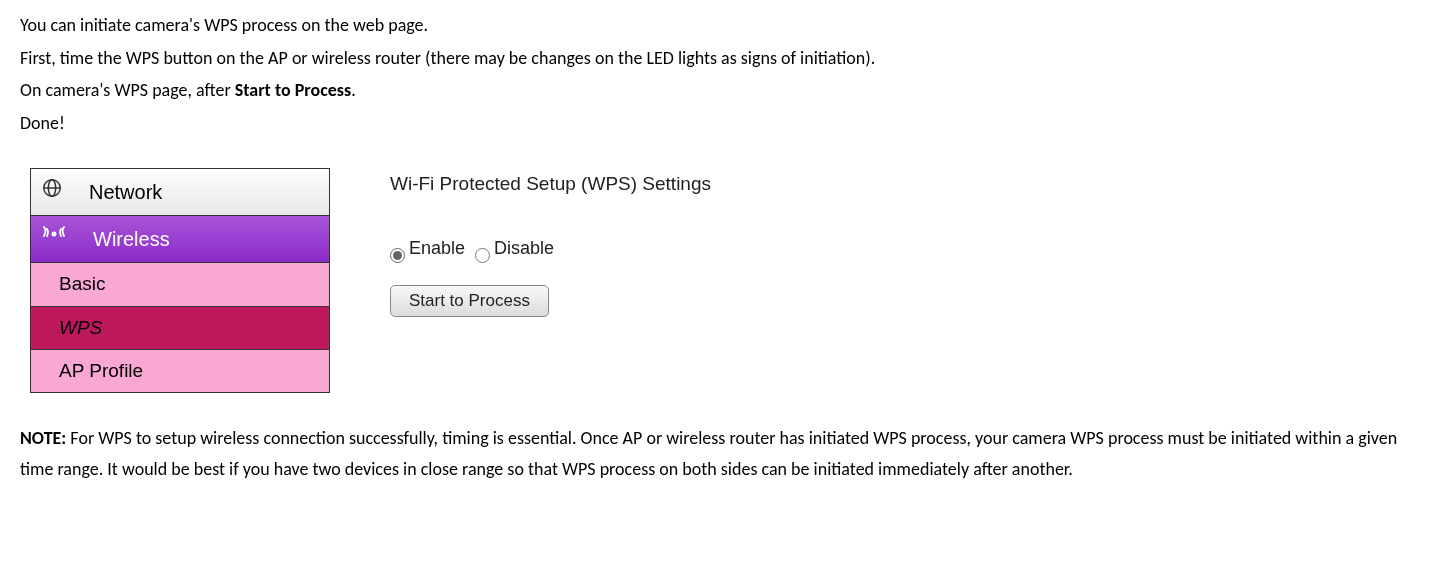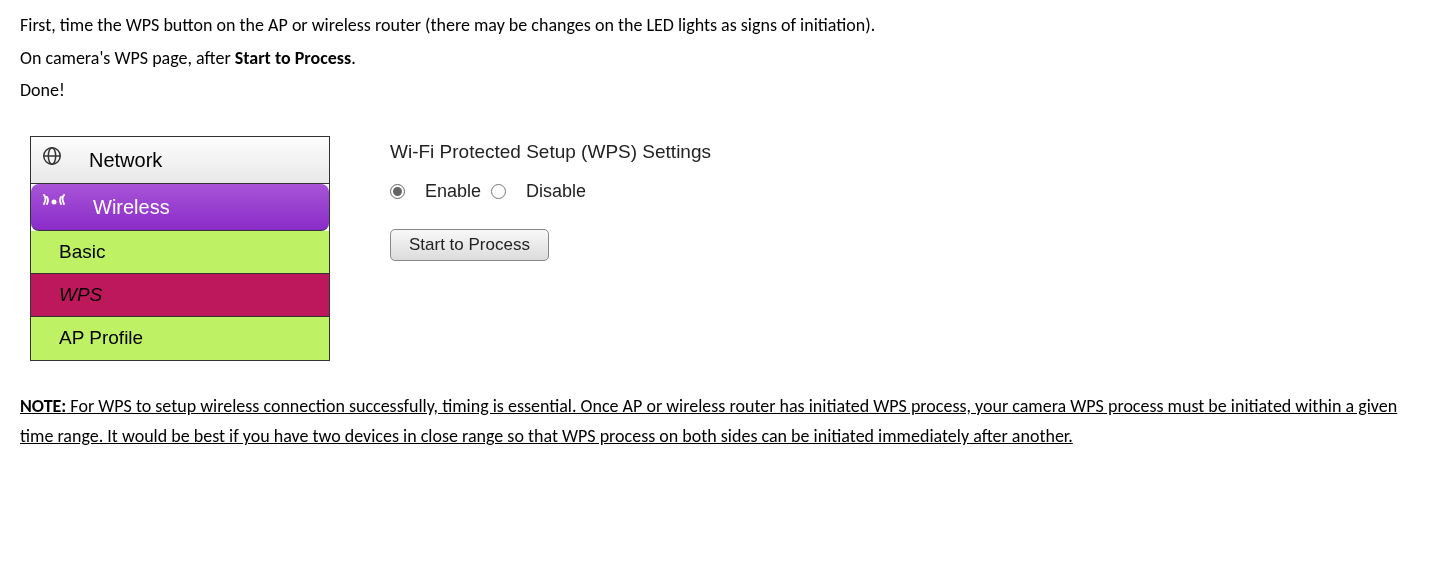--- a/index.html
+++ b/index.html
@@ -32,89 +32,88 @@
       padding: 6px 10px;
       display: flex;
       align-items: center;
       gap: 26px;
       font-size: 20px;
       color: #000;
     }
     .sidebar-header.active {
       background: linear-gradient(#a855d8, #8a2bc8);
       color: #fff;
-      border-radius: 8px;
     }
     .sidebar-item {
-      background: #bef264;
+      background: #f9a8d4;
       border-bottom: 1px solid #333;
       padding: 5px 10px 5px 28px;
       font-size: 19px;
       color: #000;
       cursor: pointer;
     }
     .sidebar-item.selected {
       background: #be185d;
       font-style: italic;
     }
     .globe-icon svg { width: 22px; height: 22px; }
     .wifi-icon svg { width: 26px; height: 20px; }
     .settings-panel {
       font-family: Arial, sans-serif;
       font-size: 18px;
       color: #222;
     }
     .panel-title {
       font-size: 19px;
-      margin-bottom: 8px;
+      margin-bottom: 32px;
       color: #222;
     }
     .form-row {
       display: flex;
       align-items: center;
       margin-bottom: 22px;
     }
     .form-label {
       width: 260px;
       padding-left: 30px;
     }
     .radio-group {
       display: flex;
       gap: 10px;
       align-items: center;
     }
     .radio-wrap {
       display: flex;
-      align-items: center;
-      gap: 20px;
+      align-items: flex-end;
+      gap: 4px;
     }
     input[type="radio"] {
       width: 15px;
       height: 15px;
       accent-color: #666;
     }
     .process-button {
       background: linear-gradient(#f8f8f8, #dcdcdc);
       border: 1px solid #888;
       border-radius: 5px;
       padding: 5px 18px;
       font-size: 17px;
       color: #222;
       cursor: pointer;
       font-family: Arial, sans-serif;
     }
     .note-section {
-      text-decoration: underline;
     }
     .note-section strong { font-weight: bold; }
   </style>
 </head>
 <body>
 
 <div class="instructions">
+  <p>You can initiate camera's WPS process on the web page.</p>
   <p>First, time the WPS button on the AP or wireless router (there may be changes on the LED lights as signs of initiation).</p>
   <p>
     <span>On camera's WPS page, after </span><strong>Start to Process</strong><span>.</span>
   </p>
   <p>Done!</p>
 </div>
 
 <div class="screenshot-area">
   <div class="sidebar">
     <div class="sidebar-header">

